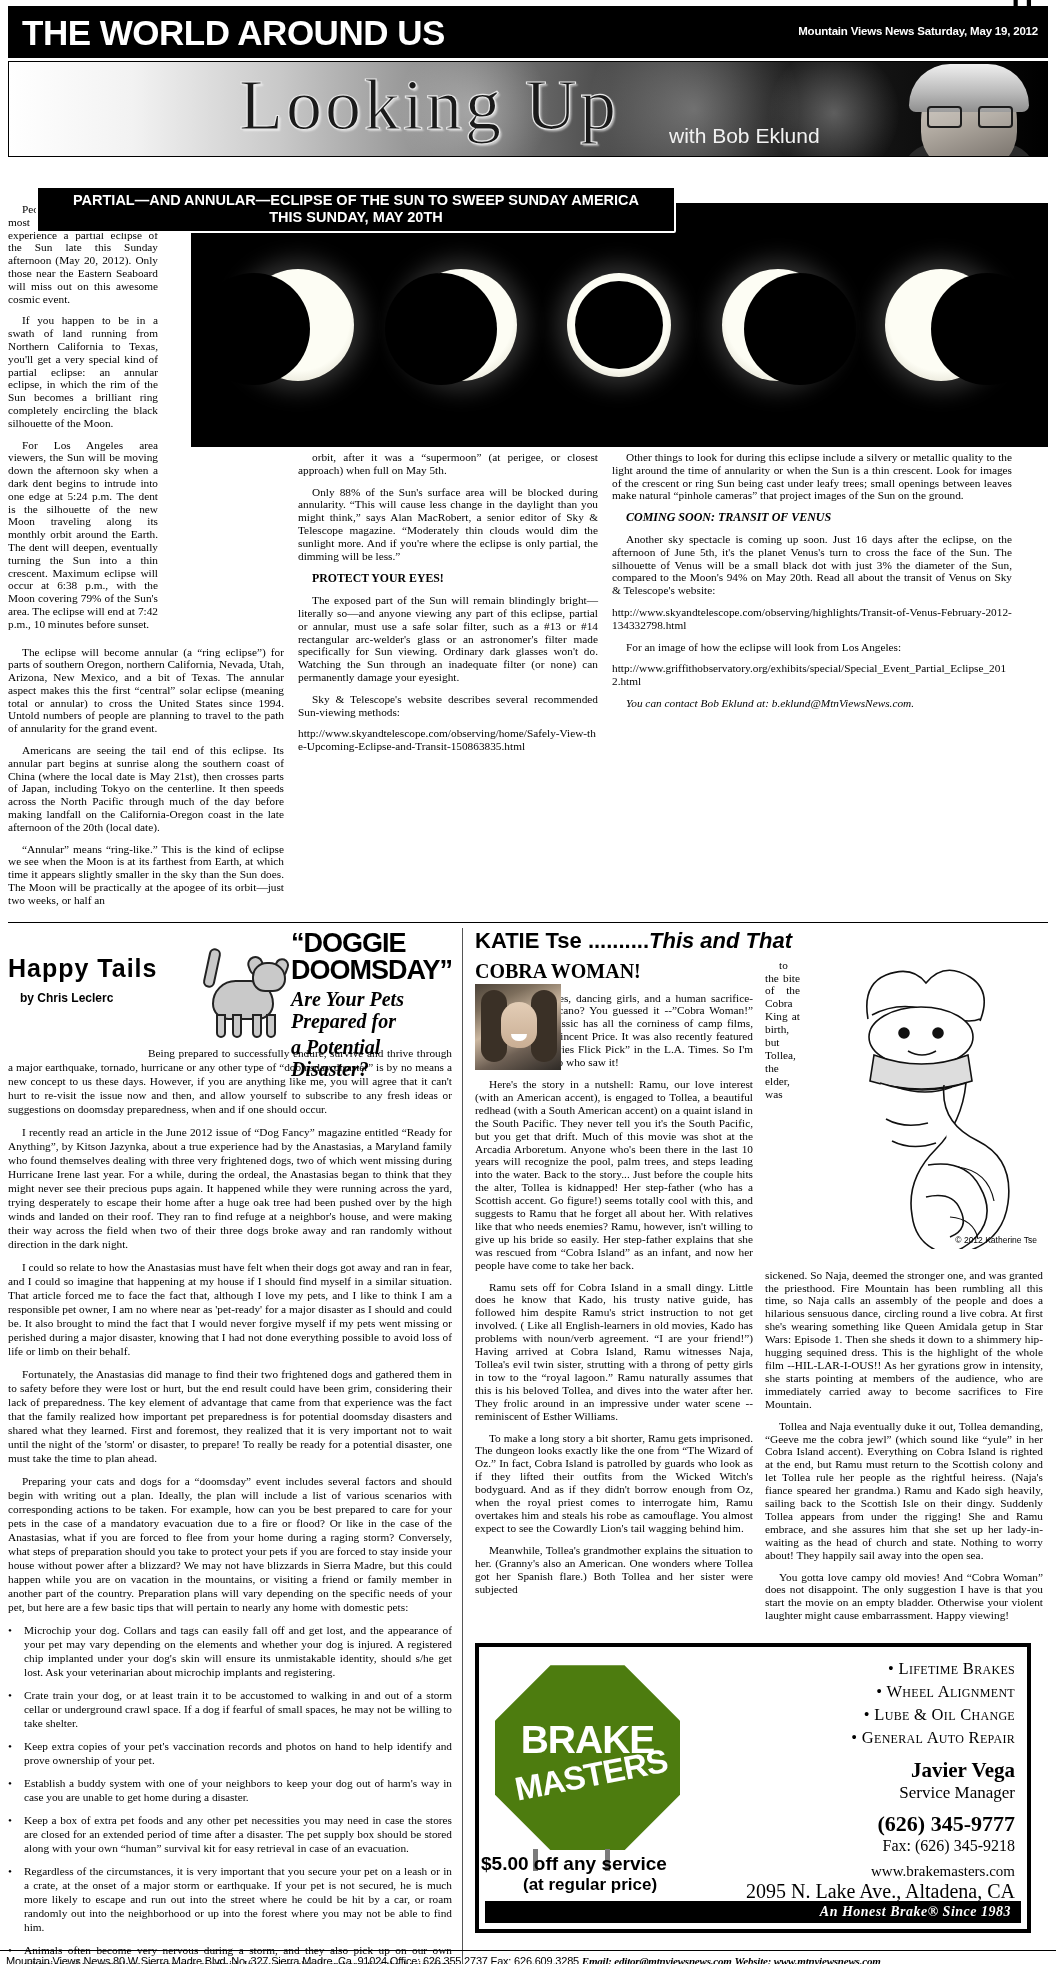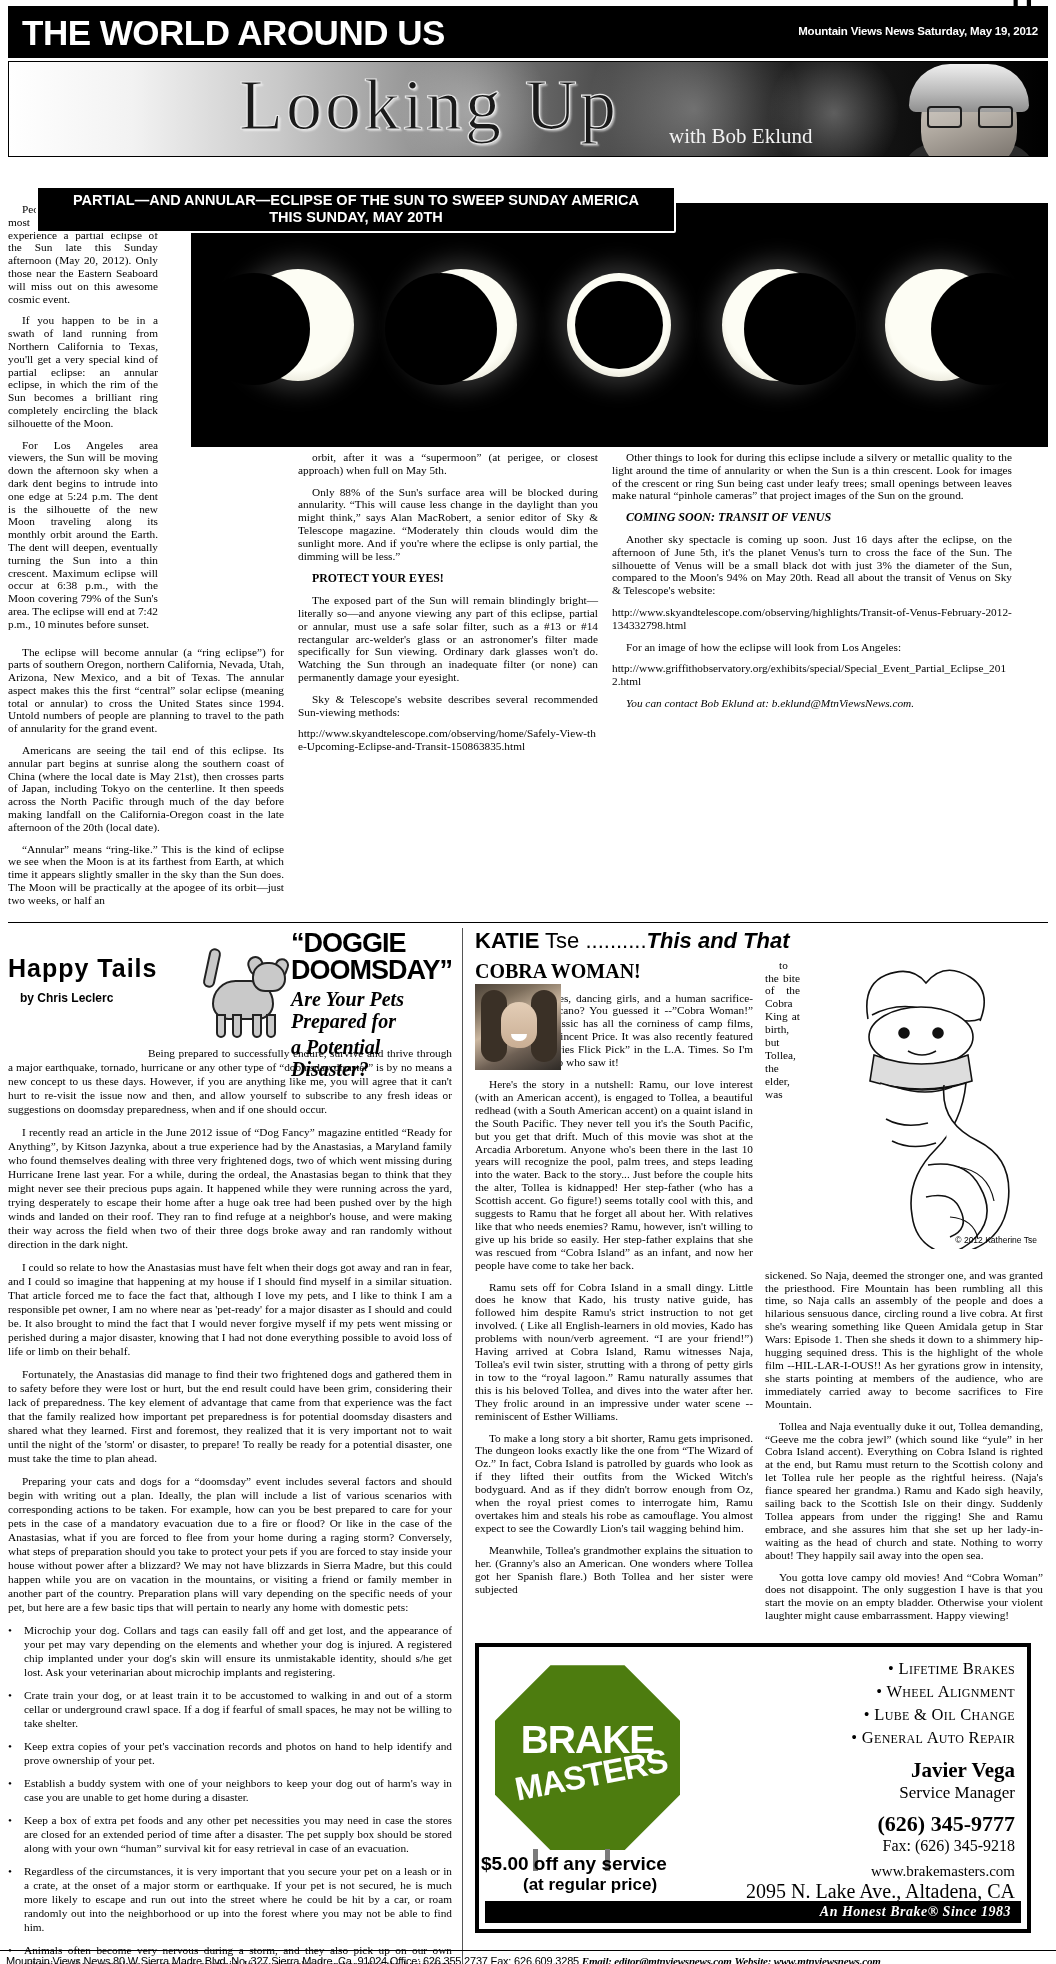--- a/index.html
+++ b/index.html
@@ -54,21 +54,21 @@
     position: absolute; left: 230px; top: 2px;
     font-family: "Liberation Serif", serif;
     font-size: 72px; letter-spacing: 3px;
     color: #1a1a1a;
     -webkit-text-stroke: 1.2px #e8e8e8;
     text-shadow: 2px 2px 2px rgba(255,255,255,0.55);
     white-space: nowrap;
   }
   .lu-byline {
     position: absolute; left: 660px; top: 62px;
-    font-family: Liberation Serif, serif;
+    font-family: Liberation Sans, sans-serif;
     font-size: 21px; color: #f2f2f2;
   }
   .lu-portrait {
     position: absolute; right: 4px; top: 0; width: 150px; height: 96px;
     overflow: hidden;
   }
   .lu-portrait .head {
     position:absolute; left:28px; top:10px; width:96px; height:100px;
     border-radius: 48px 48px 40px 40px;
     background: linear-gradient(160deg,#d9d3cb 0%,#b3aca3 45%,#6d6761 100%);
@@ -187,21 +187,21 @@
   .body-text p { text-indent: 14px; margin-bottom: 9px; }
   .body-text p.bullet { text-indent: 0; padding-left: 16px; position: relative; }
   .body-text p.bullet:before { content: "\2022"; position:absolute; left: 0; }
   .body-text p.first { text-indent: 140px; }
 
   
   .kt-head {
     font-family:"Liberation Sans", sans-serif; font-weight:bold;
     font-size: 22px; margin-bottom: 5px;
   }
-  .kt-head .light { font-weight: normal; }
+  .kt-head .light { font-weight: bold; }
   .kt-head .ital { font-style: italic; }
   .cw-title { font-size: 20px; font-weight: bold; margin: 6px 0 6px; font-family:"Liberation Serif",serif;}
   .kt-top { display: flex; gap: 10px; }
   .kt-photo {
     width: 86px; height: 86px; flex: none;
     background: linear-gradient(155deg,#4b4238 0%,#7d6e5c 22%,#cbb7a0 45%,#6e6054 70%,#2e2a26 100%);
     position: relative; overflow:hidden;
   }
   .kt-photo .face {
     position:absolute; left:26px; top:18px; width:36px; height:46px;

